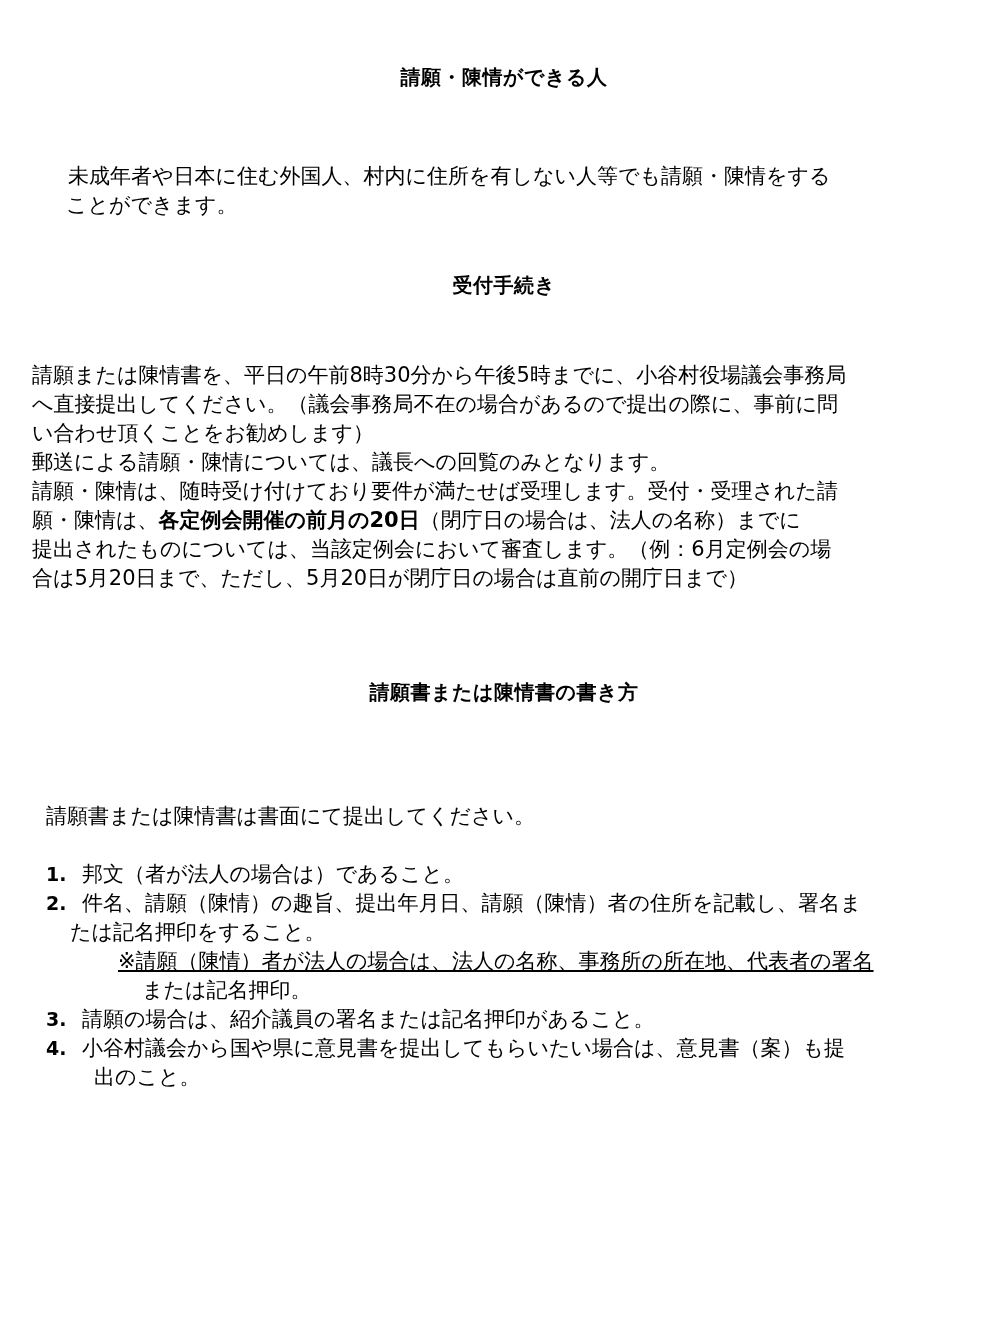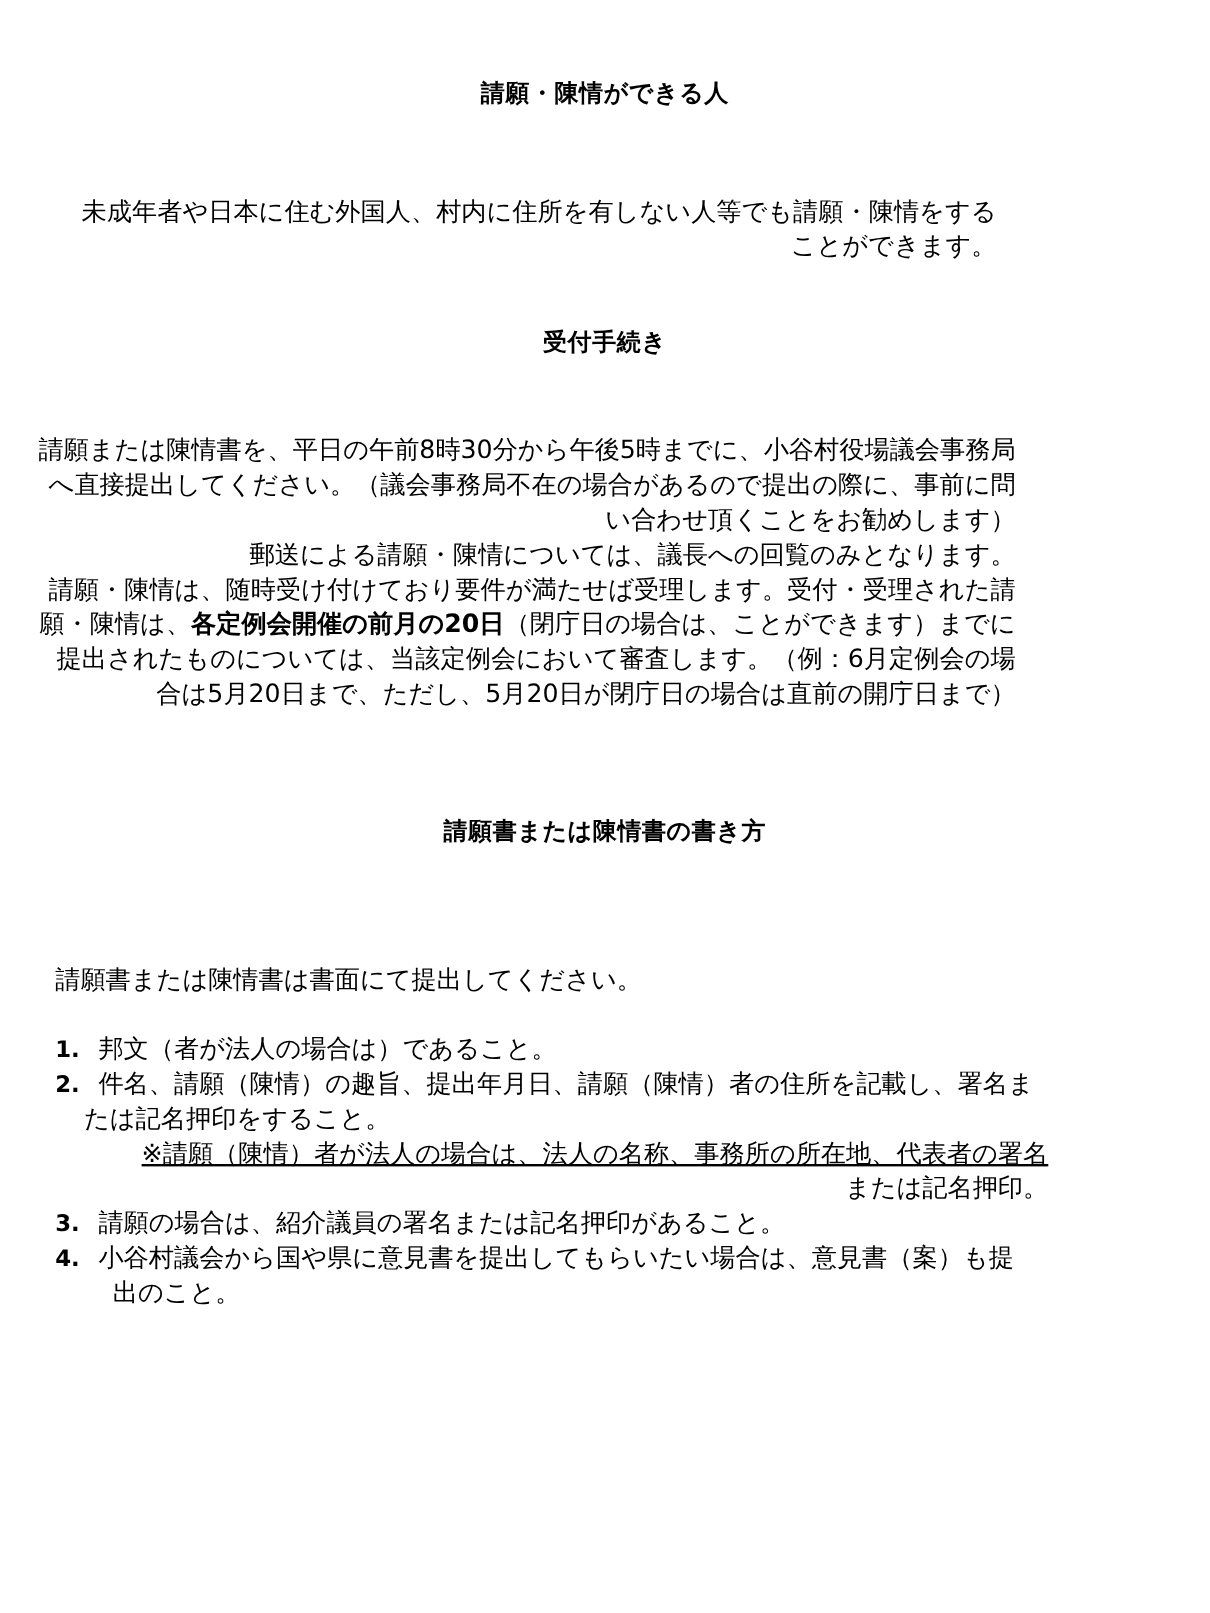--- a/index.html
+++ b/index.html
@@ -24,21 +24,21 @@
       font-size: 20px;
       line-height: 30px;
       letter-spacing: 0.5px;
     }
     .para {
       position: absolute;
       font-size: 21px;
       line-height: 29px;
       white-space: nowrap;
     }
-    .line { display: block; height: 29px; text-align: right; }
+    .line { display: block; height: 29px; }
     .bold { font-weight: bold; }
     .list {
       position: absolute;
       left: 46px;
       font-size: 21px;
       line-height: 29px;
       white-space: nowrap;
     }
     .item-row { display: block; height: 29px; position: relative; }
     .num {
@@ -58,38 +58,38 @@
 </div>
 
 <div class="heading" style="top:270px;">受付手続き</div>
 <div class="para" style="left:32px; top:361px;">
   <span class="line">請願または陳情書を、平日の午前8時30分から午後5時までに、小谷村役場議会事務局</span>
   <span class="line">へ直接提出してください。（議会事務局不在の場合があるので提出の際に、事前に問</span>
   <span class="line">い合わせ頂くことをお勧めします）</span>
   <span class="line">郵送による請願・陳情については、議長への回覧のみとなります。</span>
   <span class="line">請願・陳情は、随時受け付けており要件が満たせば受理します。受付・受理された請</span>
   <span class="line">
-    <span>願・陳情は、</span><span class="bold">各定例会開催の前月の20日</span><span>（閉庁日の場合は、ことができます）までに</span>
+    <span>願・陳情は、</span><span class="bold">各定例会開催の前月の20日</span><span>（閉庁日の場合は、法人の名称）までに</span>
   </span>
   <span class="line">提出されたものについては、当該定例会において審査します。（例：6月定例会の場</span>
   <span class="line">合は5月20日まで、ただし、5月20日が閉庁日の場合は直前の開庁日まで）</span>
 </div>
 
 <div class="heading" style="top:677px;">請願書または陳情書の書き方</div>
 <div class="para" style="left:46px; top:802px;">請願書または陳情書は書面にて提出してください。</div>
 
 <div class="list" style="top:860px;">
   <div>
     <span class="item-row"><span class="num">1.</span><span>邦文（者が法人の場合は）であること。</span></span>
   </div>
   <div>
     <span class="item-row"><span class="num">2.</span><span>件名、請願（陳情）の趣旨、提出年月日、請願（陳情）者の住所を記載し、署名ま</span></span>
     <span class="item-row" style="padding-left:24px;"><span>たは記名押印をすること。</span></span>
     <span class="item-row" style="padding-left:72px;text-decoration:underline;"><span>※請願（陳情）者が法人の場合は、法人の名称、事務所の所在地、代表者の署名</span></span>
-    <span class="item-row" style="padding-left:96px;text-align:right;"><span>または記名押印。</span></span>
+    <span class="item-row" style="padding-left:96px;"><span>または記名押印。</span></span>
   </div>
   <div>
     <span class="item-row"><span class="num">3.</span><span>請願の場合は、紹介議員の署名または記名押印があること。</span></span>
   </div>
   <div>
     <span class="item-row"><span class="num">4.</span><span>小谷村議会から国や県に意見書を提出してもらいたい場合は、意見書（案）も提</span></span>
     <span class="item-row" style="padding-left:48px;"><span>出のこと。</span></span>
   </div>
 </div>
 

